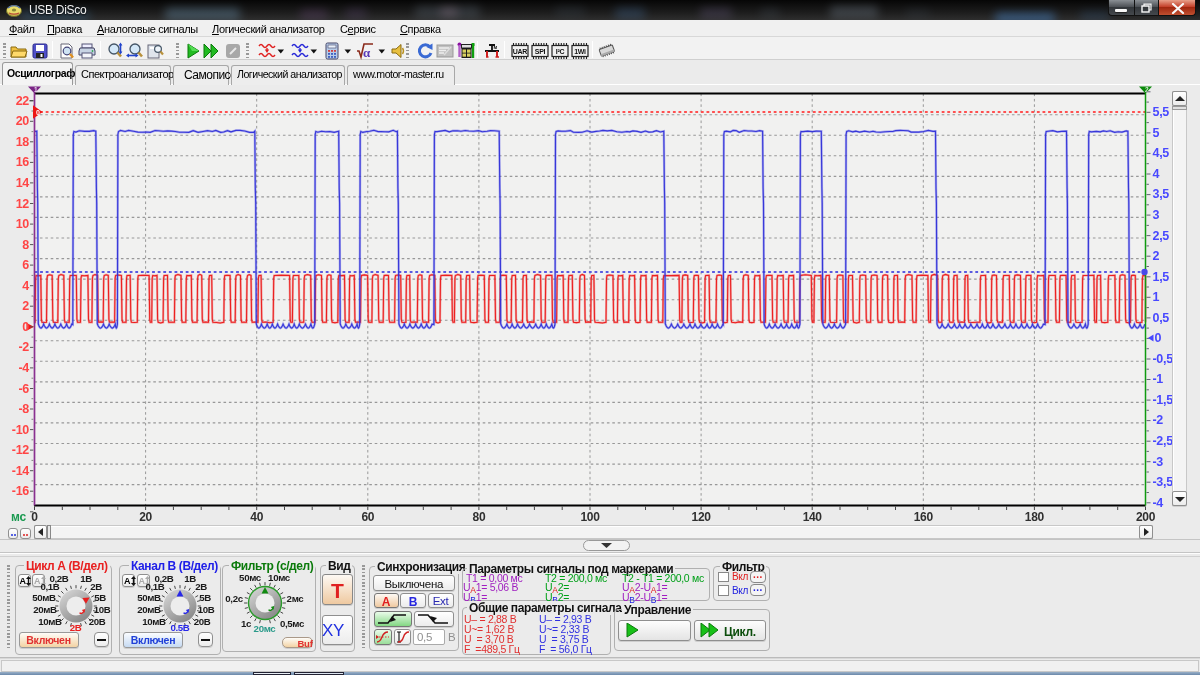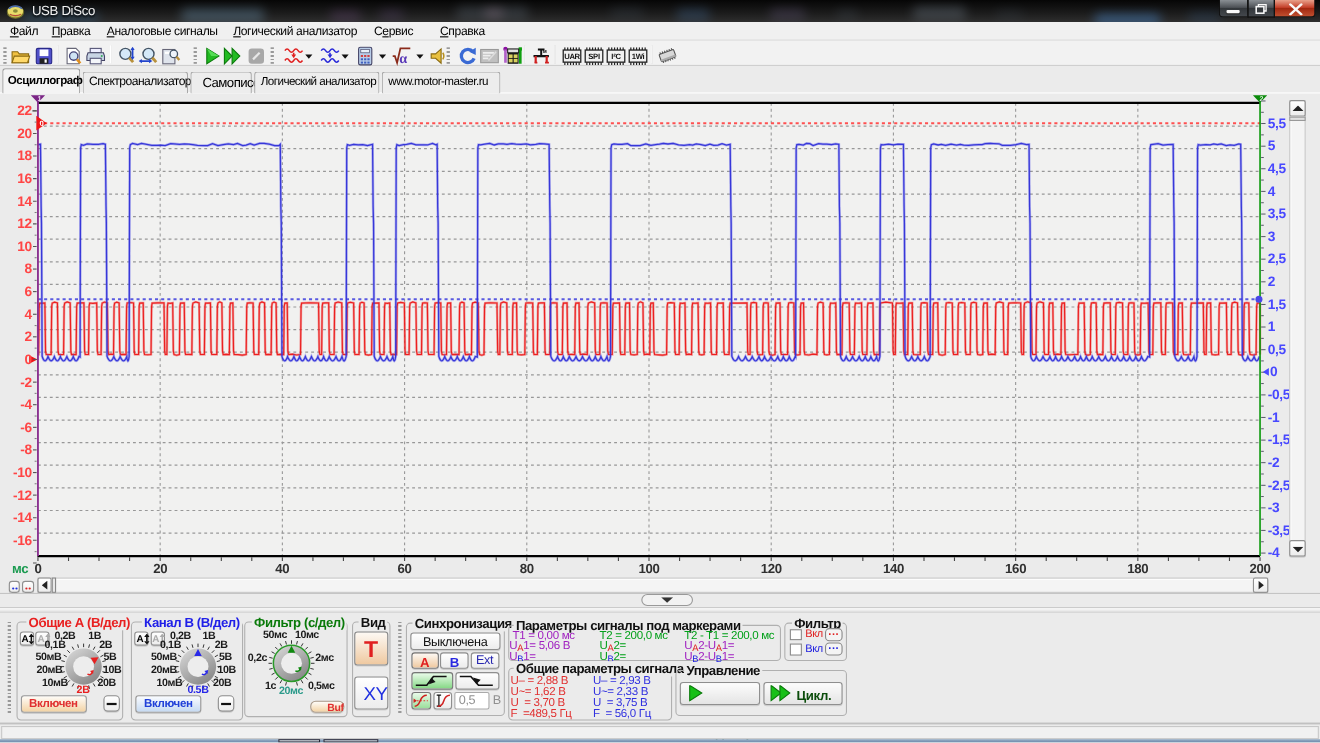--- a/index.html
+++ b/index.html
@@ -516,21 +516,21 @@
 <div class="abs" style="left:583px;top:540px;width:47px;height:11px;background:#f2f2f2;border:1px solid #999;border-radius:6px"></div>
 <svg class="abs" style="left:600px;top:543px" width="13" height="6">
     <polygon points="1,0 12,0 6.5,5" fill="#333"></polygon>
   </svg>
 <div class="abs" style="left:0;top:552px;width:1200px;height:1px;background:#c4c4c4"></div>
 <div class="abs" style="left:0;top:553px;width:1200px;height:1px;background:#fdfdfd"></div>
 <div class="abs" style="left:0;top:556px;width:1200px;height:101px;background:#ebebeb;border-top:1px solid #d0d0d0"></div>
 <div class="grip" style="left:7px;top:565px;height:85px;width:3px"></div>
 <div class="grip" style="left:361.5px;top:565px;height:85px;width:3px"></div>
 <div class="gb" style="left:14.5px;top:565px;width:97px;height:90px"></div>
-<div class="gbt" style="left:24px;top:559px;color:#e82020">Общие А (В/дел)</div>
+<div class="gbt" style="left:24px;top:559px;color:#e82020">Цикл А (В/дел)</div>
 <div class="btn" style="left:17.5px;top:573.5px;width:13px;height:13px"></div>
 <div class="abs" style="left:19.5px;top:575.5px;font-size:9px;font-weight:bold">A</div>
 <svg class="abs" style="left:26px;top:575.5px" width="5" height="10">
     <polygon points="2.5,0 0,3 5,3" fill="#111"></polygon>
     <rect x="1.8" y="3" width="1.4" height="4" fill="#111"></rect>
     <polygon points="2.5,10 0,7 5,7" fill="#111"></polygon>
   </svg>
 <div class="btn" style="left:32px;top:573.5px;width:13px;height:13px"></div>
 <div class="abs" style="left:34px;top:575.5px;font-size:9px;font-weight:bold;color:#aaa">A</div>
 <svg class="abs" style="left:40.5px;top:575.5px" width="5" height="10">
@@ -710,21 +710,21 @@
 <div class="abs" style="left:222px;top:618px;width:48px;text-align:center;font-size:9.7px;font-weight:bold;color:#1a1a1a;white-space:nowrap;letter-spacing:-0.35px">1с</div>
 <div class="abs" style="left:268px;top:618px;width:48px;text-align:center;font-size:9.7px;font-weight:bold;color:#1a1a1a;white-space:nowrap;letter-spacing:-0.35px">0,5мс</div>
 <div class="abs" style="left:247.5px;top:623px;width:34px;text-align:center;font-size:9.7px;font-weight:bold;color:#2a9a8a;letter-spacing:-0.35px">20мс</div>
 <div class="btn" style="left:281.5px;top:637px;width:31px;height:11px;background:linear-gradient(#fefcf8,#f3d3a4);border-radius:5px;border-color:#a98"></div>
 <div class="abs" style="left:281.5px;top:638.2px;width:31px;text-align:right;font-size:9.5px;font-weight:bold;color:#e03030">Buf</div>
 <div class="gb" style="left:319.5px;top:565px;width:35px;height:87px"></div>
 <div class="gbt" style="left:326px;top:559px;color:#111">Вид</div>
 <div class="btn" style="left:322px;top:573.5px;width:30.5px;height:31px;background:linear-gradient(#fdf9f4,#efc9a0);border-color:#888"></div>
 <div class="abs" style="left:322px;top:579px;width:30.5px;text-align:center;font-size:21px;font-weight:bold;color:#e02020">T</div>
 <div class="btn" style="left:322px;top:614.5px;width:30.5px;height:30px"></div>
-<div class="abs" style="left:322px;top:621px;width:30.5px;text-align:right;font-size:17px;color:#2030e0">XY</div>
+<div class="abs" style="left:322px;top:621px;width:30.5px;text-align:left;font-size:17px;color:#2030e0">XY</div>
 <div class="gb" style="left:369px;top:565.5px;width:90px;height:85px"></div>
 <div class="gbt" style="left:375px;top:559.5px;color:#111">Синхронизация</div>
 <div class="btn" style="left:373px;top:574.5px;width:81.5px;height:16px"></div>
 <div class="abs" style="left:373px;top:577.5px;width:81.5px;text-align:center;font-size:11.5px;color:#111">Выключена</div>
 <div class="btn" style="left:373.5px;top:592.5px;width:25px;height:15.5px;background:linear-gradient(#fdf9f4,#efc9a0);border-color:#777"></div>
 <div class="abs" style="left:373.5px;top:595px;width:25px;text-align:center;font-size:12px;font-weight:bold;color:#e02020">А</div>
 <div class="btn" style="left:400px;top:592.5px;width:26px;height:15.5px"></div>
 <div class="abs" style="left:400px;top:595px;width:26px;text-align:center;font-size:12px;font-weight:bold;color:#2828e0">В</div>
 <div class="btn" style="left:427.5px;top:592.5px;width:26px;height:15.5px"></div>
 <div class="abs" style="left:427.5px;top:595px;width:26px;text-align:center;font-size:11.5px;color:#2828b0">Ext</div>

